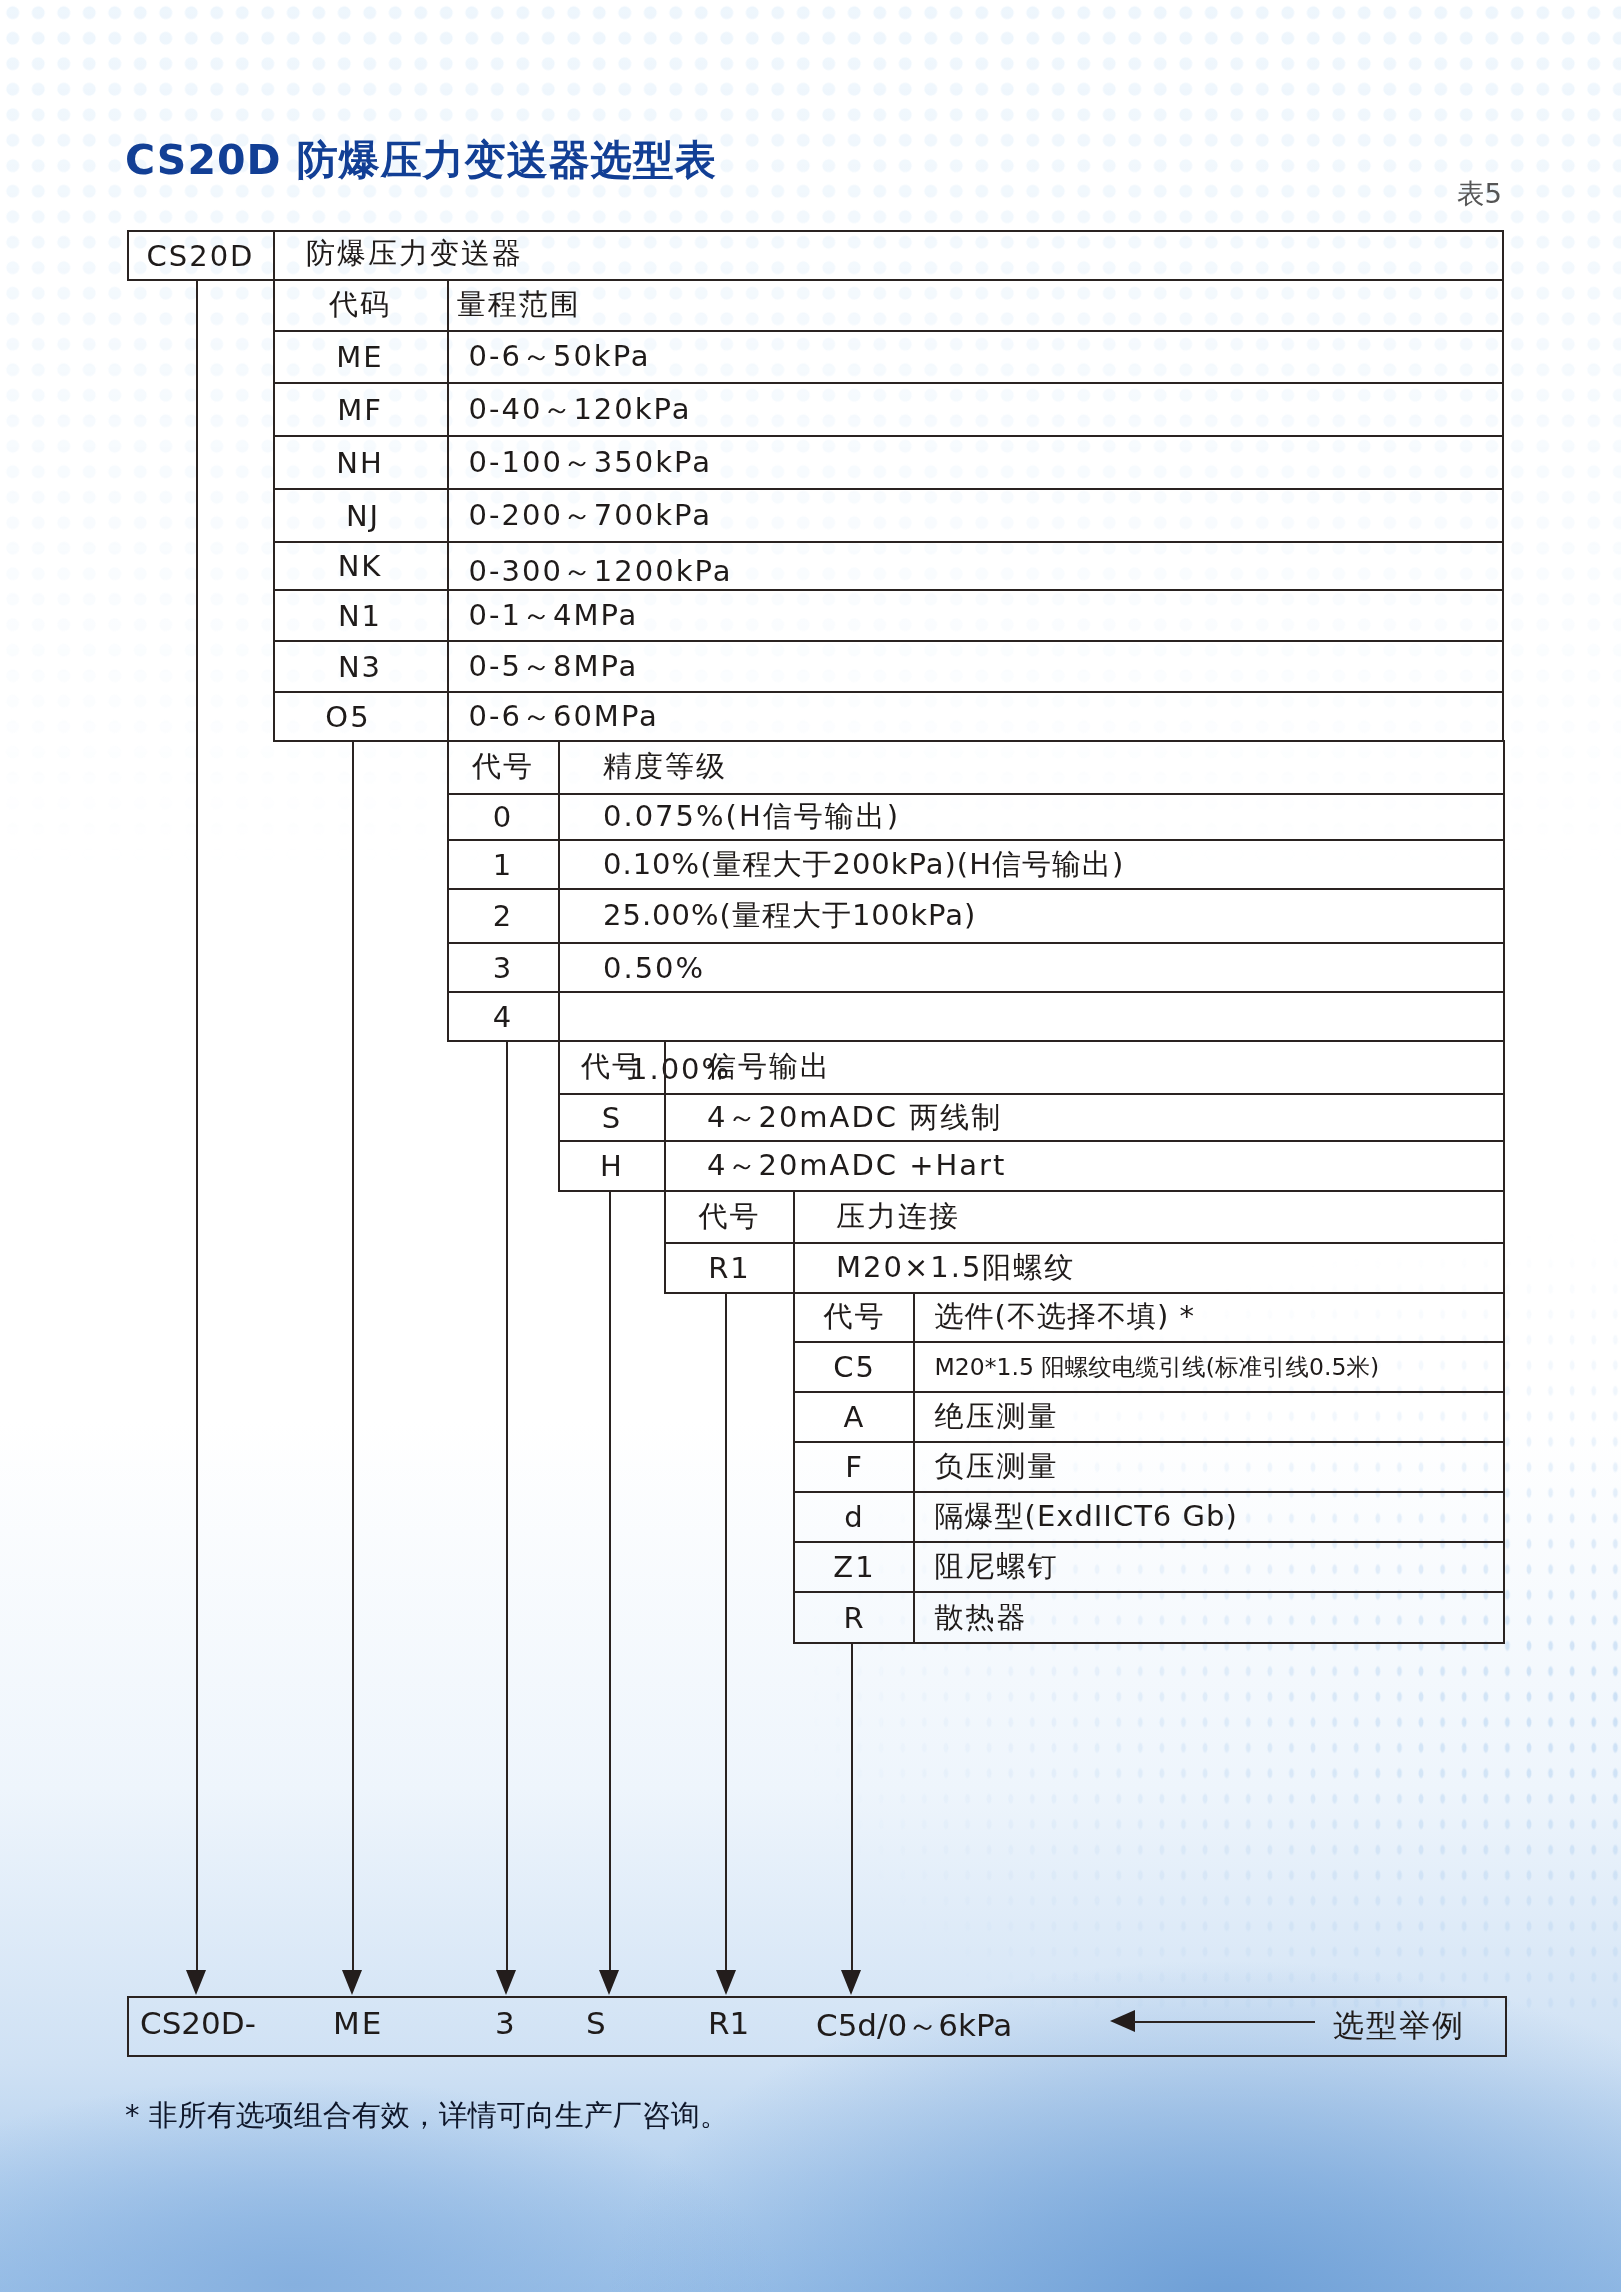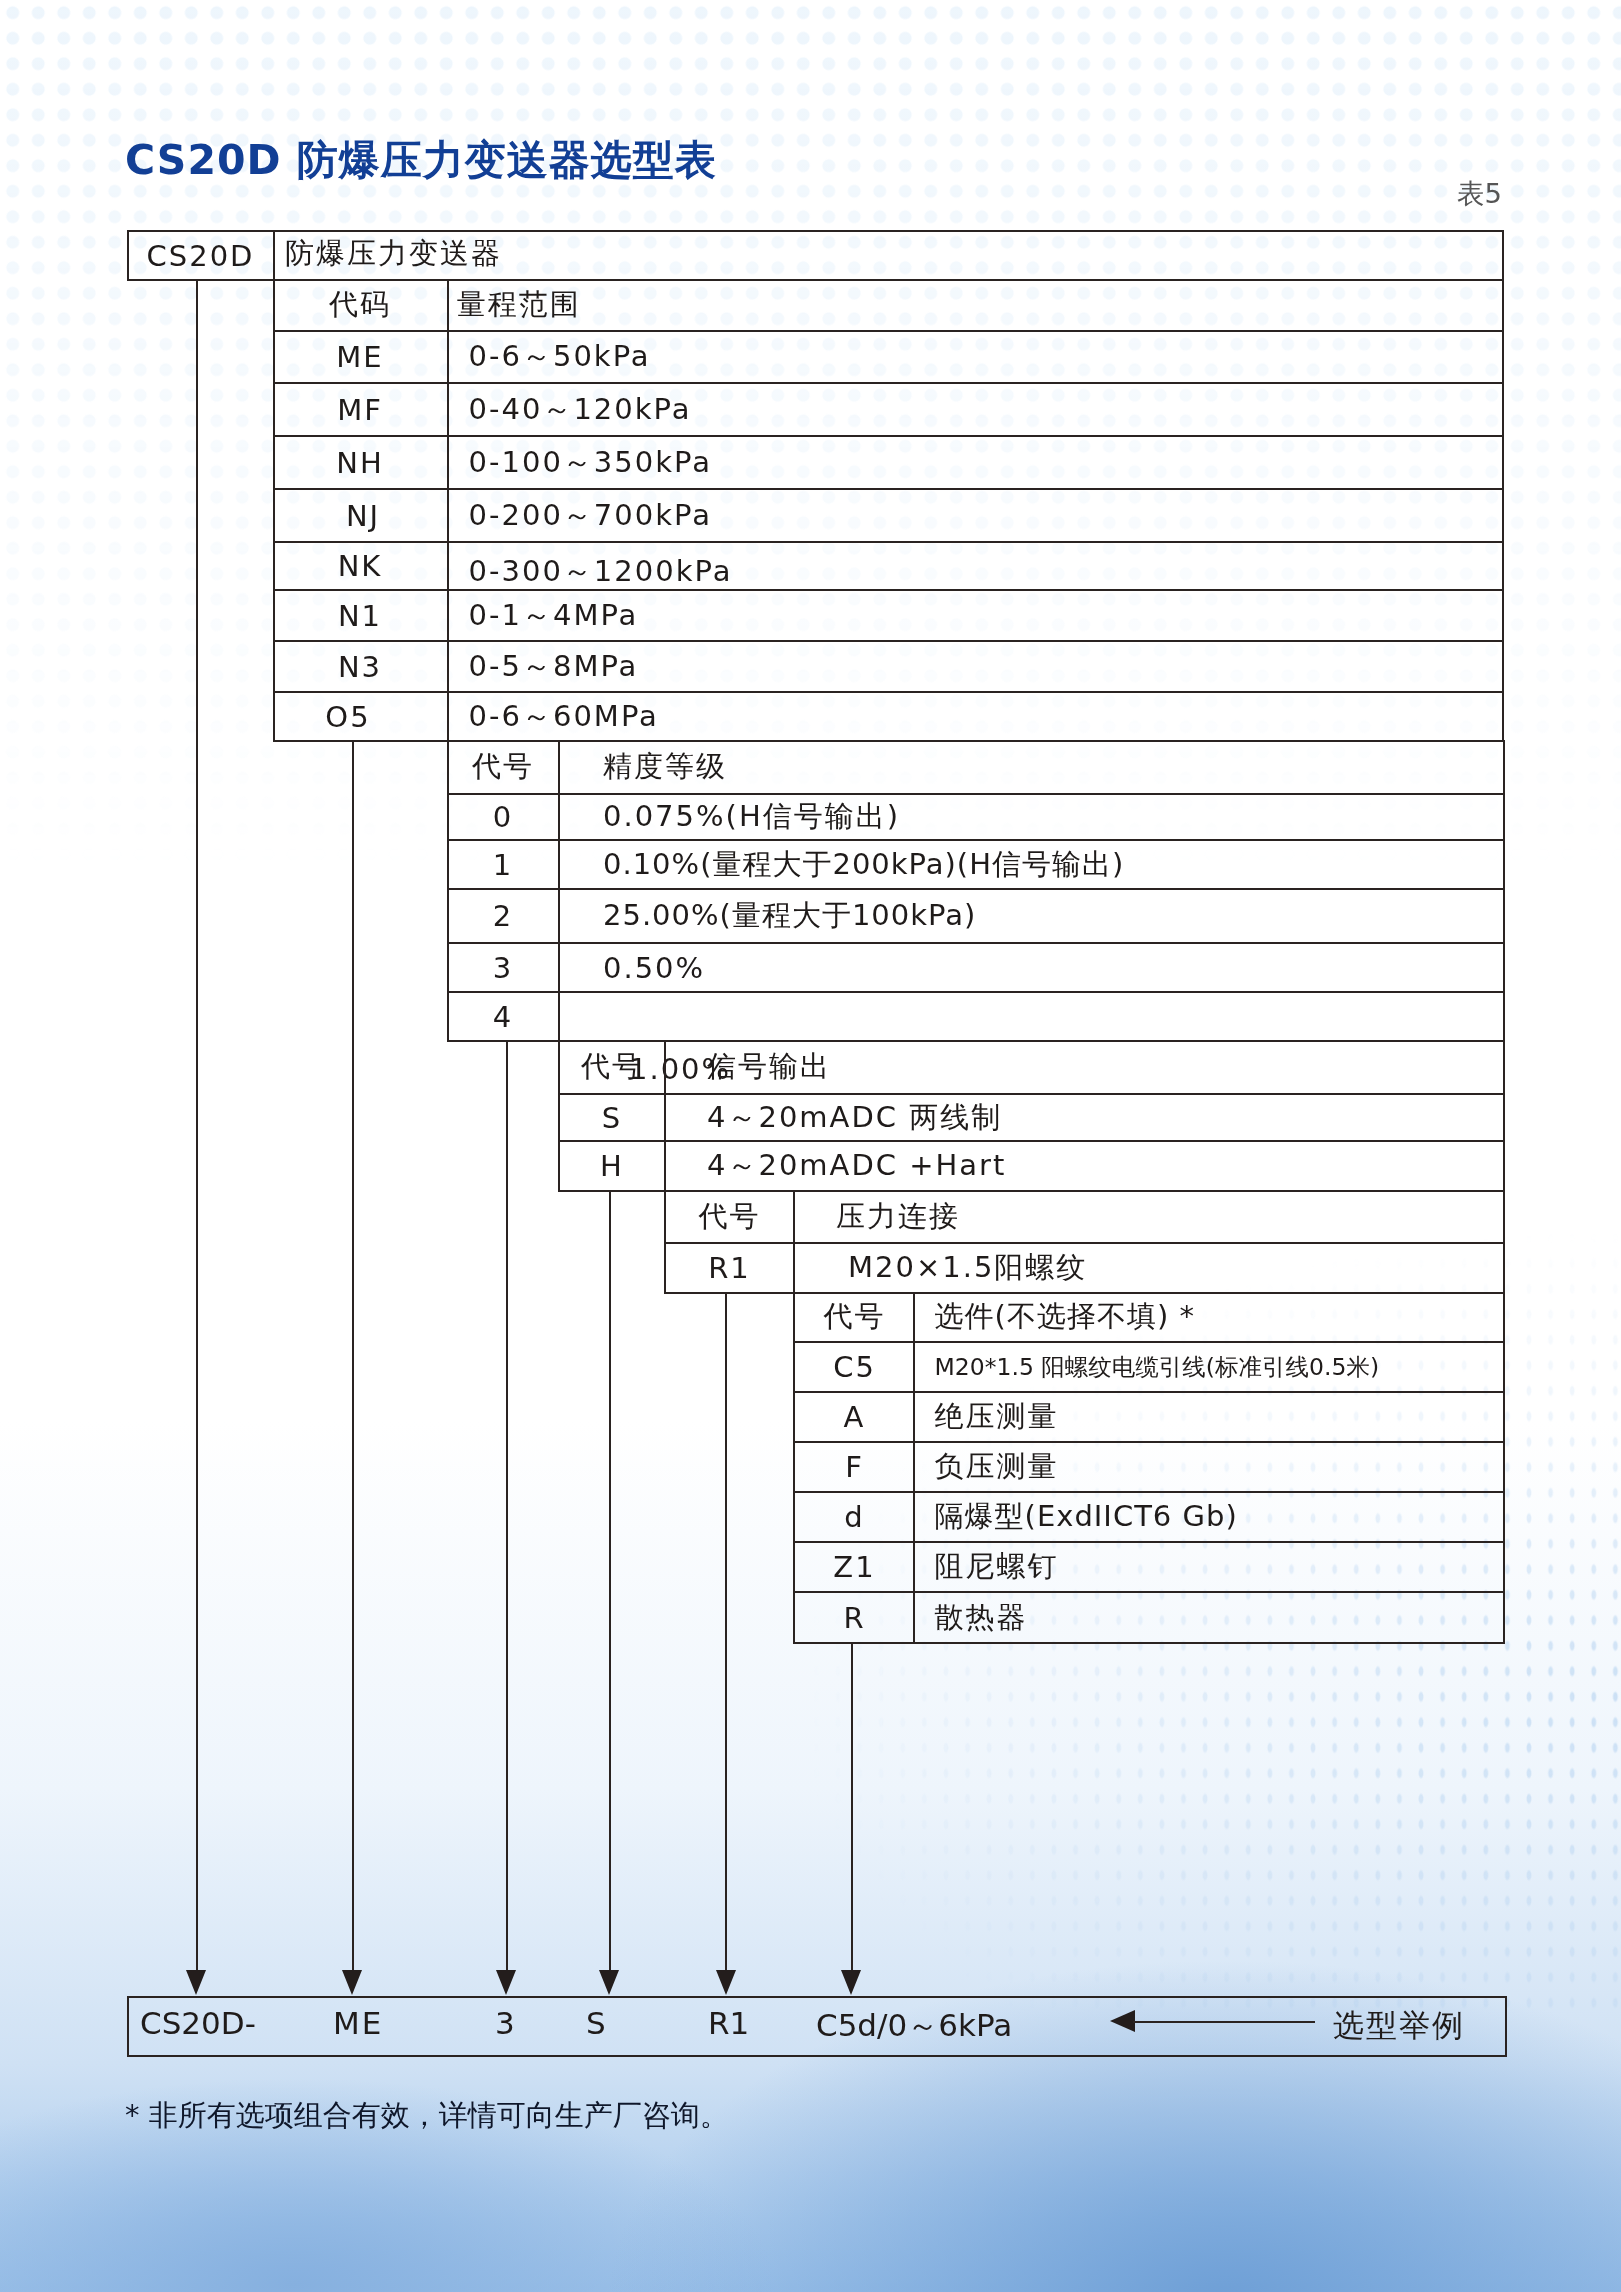--- a/index.html
+++ b/index.html
@@ -64,21 +64,21 @@
 
 <div class="dots"></div>
 <div class="dots2"></div>
 
 <div class="abs title">CS20D 防爆压力变送器选型表</div>
 <div class="abs tablenum">表5</div>
 
 <div class="abs box" style="left:127px;top:230px;width:1377px;height:51px;"></div>
 <div class="vl" style="left:273px;top:230px;height:51px;"></div>
 <div class="cell center" style="left:127px;top:230px;width:147px;height:51px;">CS20D</div>
-<div class="cell left" style="left:276px;top:230px;width:784px;height:48px;padding-left:9px;">防爆压力变送器</div>
+<div class="cell left" style="left:276px;top:230px;width:784px;height:48px;padding-left:30px;">防爆压力变送器</div>
 
 <div class="abs box" style="left:273px;top:279px;width:1231px;height:463px;"></div>
 <div class="vl" style="left:447px;top:279px;height:463px;"></div>
 <div class="hl" style="left:273px;width:1231px;top:330px;"></div>
 <div class="hl" style="left:273px;width:1231px;top:382px;"></div>
 <div class="hl" style="left:273px;width:1231px;top:435px;"></div>
 <div class="hl" style="left:273px;width:1231px;top:488px;"></div>
 <div class="hl" style="left:273px;width:1231px;top:541px;"></div>
 <div class="hl" style="left:273px;width:1231px;top:589px;"></div>
 <div class="hl" style="left:273px;width:1231px;top:640px;"></div>
@@ -137,21 +137,21 @@
 <div class="cell center" style="left:558px;top:1141px;width:108px;height:50px;">H</div>
 <div class="cell left" style="left:666px;top:1141px;width:686px;height:50px;padding-left:41px;">4～20mADC +Hart</div>
 
 <div class="abs box" style="left:664px;top:1190px;width:841px;height:104px;"></div>
 <div class="vl" style="left:793px;top:1190px;height:104px;"></div>
 <div class="hl" style="left:664px;width:841px;top:1242px;"></div>
 
 <div class="cell center" style="left:664px;top:1190px;width:131px;height:53px;">代号</div>
 <div class="cell left" style="left:795px;top:1190px;width:686px;height:53px;padding-left:41px;">压力连接</div>
 <div class="cell center" style="left:664px;top:1243px;width:131px;height:50px;">R1</div>
-<div class="cell left" style="left:795px;top:1243px;width:686px;height:50px;padding-left:41px;margin-left:12px;">M20×1.5阳螺纹</div>
+<div class="cell left" style="left:795px;top:1243px;width:686px;height:50px;padding-left:41px;">M20×1.5阳螺纹</div>
 
 <div class="abs box" style="left:793px;top:1292px;width:712px;height:352px;"></div>
 <div class="vl" style="left:913px;top:1292px;height:352px;"></div>
 <div class="hl" style="left:793px;width:712px;top:1341px;"></div>
 <div class="hl" style="left:793px;width:712px;top:1391px;"></div>
 <div class="hl" style="left:793px;width:712px;top:1441px;"></div>
 <div class="hl" style="left:793px;width:712px;top:1491px;"></div>
 <div class="hl" style="left:793px;width:712px;top:1541px;"></div>
 <div class="hl" style="left:793px;width:712px;top:1591px;"></div>
 

